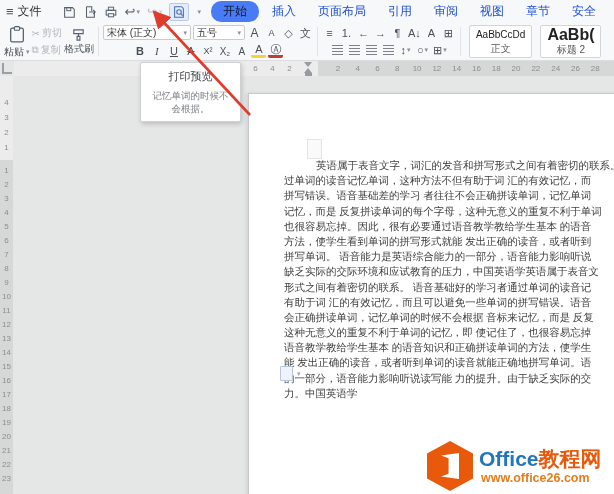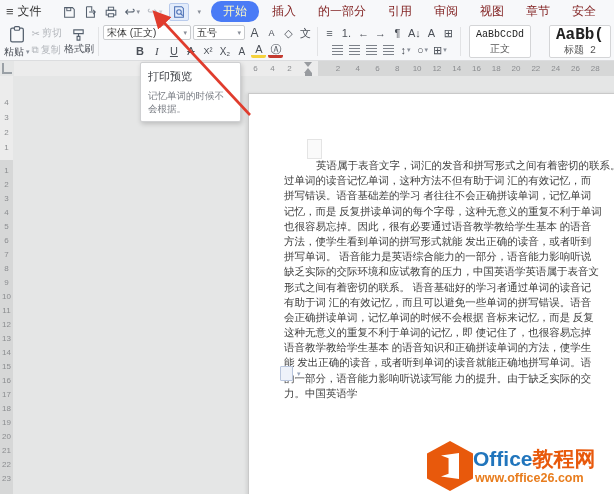--- a/index.html
+++ b/index.html
@@ -21,22 +21,22 @@
   .qat{display:flex; align-items:center; gap:7px;}
   .qat .qbtn{display:flex; align-items:center; color:#55606e; font-size:13px;}
   .qat svg{display:block;}
   .drop{font-size:7px; color:#8a8f99; margin-left:1px;}
   .dis{opacity:.38;}
   .preview-btn{
     border:1px solid #b9cbec; background:#e3ecfb; border-radius:2px;
     padding:1px 2px; display:flex; align-items:center;
   }
   .tabs{display:flex; align-items:center; margin-left:10px; gap:4px;}
-  .tab{padding:2px 9px; color:#7f1d1d; cursor:default;}
-  .tab.active{background:#4a7bf6; color:#fef9c3; border-radius:10px; padding:2px 12px;}
+  .tab{padding:2px 9px; color:#1d4ed8; cursor:default;}
+  .tab.active{background:#4a7bf6; color:#0f172a; border-radius:10px; padding:2px 12px;}
   
   .ribbon{
     position:absolute; top:23px; left:0; right:0; height:38px;
     background:#f7f8fa; border-bottom:1px solid #dcdddf;
     display:flex; align-items:stretch; padding:2px 2px 2px 4px; white-space:nowrap;
   }
   .grp{display:flex; align-items:center;}
   .col{display:flex; flex-direction:column; align-items:center; justify-content:flex-start; font-size:10px; color:#4a4f57;}
   .rsep{width:1px; background:#e2e3e5; margin:2px 4px;}
   .bigicon svg{display:block;}
@@ -60,21 +60,21 @@
   .fmt-row .tbtn:nth-child(3){text-decoration:underline;}
   .fmt-row .tbtn:nth-child(4){text-decoration:line-through;}
   .fmt-row .tbtn:nth-child(5){font-size:9px;}
   .fmt-row .tbtn:nth-child(6),.fmt-row .tbtn:nth-child(7){font-size:10px;}
   .fmt-row .tbtn:nth-child(8){border-bottom:3px solid #f5d23d; height:15px;}
   .fmt-row .tbtn:nth-child(9){border-bottom:3px solid #c43a2f; height:15px;}
   .ftool-row .tbtn:nth-child(1){font-size:12px;}
   .ftool-row .tbtn:nth-child(2){font-size:9px;}
   .bars{width:11px; height:10px; display:inline-block;
     background:repeating-linear-gradient(to bottom,#7d828a 0 1px,transparent 1px 3px);}
-  .styles{display:flex; align-items:stretch; gap:18px; margin-left:4px; overflow:hidden;font-family:Liberation Mono, monospace;}
+  .styles{display:flex; align-items:stretch; gap:8px; margin-left:4px; overflow:hidden;}
   .style-item{
     border:1px solid #d4d5d7; background:#fff; border-radius:2px;
     display:flex; flex-direction:column; align-items:center; justify-content:center;
     padding:1px 6px; min-width:46px;
   }
   .style-prev{font-size:10px; color:#222; line-height:14px;}
   .style-item:nth-child(2) .style-prev,.style-item:nth-child(3) .style-prev{font-size:16px; font-weight:700; line-height:16px;}
   .style-name{font-size:10px; color:#555;}
   
   .corner{position:absolute; left:2px; top:63px; width:10px; height:11px;
@@ -107,35 +107,35 @@
     background:#fafafa; border:1px solid #e4e4e4;}
   .doc-text{position:absolute; left:35px; top:64px; width:400px;
     font-family:"Liberation Serif","DejaVu Serif",serif;
     font-size:10.5px; line-height:15.2px; color:#3e3e3e;}
   .docline{white-space:pre; height:15.2px;}
   .docline:first-child{text-indent:32px;}
   .paste-opt{position:absolute; left:31px; top:272px; display:flex; align-items:center; gap:3px;}
   .paste-opt .pbox{width:13px; height:15px; background:#eef2fa; border:1px solid #b9c6de; border-radius:1px;}
   .paste-opt .drop{color:#9aa7bd;}
   
-  .watermark{position:absolute; left:178px; top:347px; display:flex; align-items:center; }
+  .watermark{position:absolute; left:178px; top:347px; display:flex; align-items:center; gap:6px;}
   .hex{width:46px; height:50px; background:#e8590c; position:relative;
     clip-path:polygon(50% 0,100% 25%,100% 75%,50% 100%,0 75%,0 25%);}
   .hex .door{position:absolute; left:14px; top:12px; width:18px; height:26px; background:#fff;
     clip-path:polygon(0 10%,100% 0,100% 100%,0 90%,42% 80%,42% 20%);}
   .wm-text{display:flex; flex-direction:column; line-height:1;}
   .wm-title{font-size:21px; font-weight:700; letter-spacing:0;}
   .wm-title .of{color:#2175bc;}
   .wm-title .cn{color:#e8590c;}
   .wm-url{font-size:12.5px; font-weight:700; color:#e87d1e; margin-top:3px; margin-left:2px;}
   
   .tooltip{
     position:absolute; left:140px; top:62px; width:101px; min-height:48px;
     background:#fff; border:1px solid #cfd0d2; border-radius:2px;
-    box-shadow:1px 2px 5px rgba(0,0,0,.18); padding:6px 7px; z-index:40;
+    box-shadow:1px 2px 5px rgba(0,0,0,.18); padding:6px 7px; z-index:40;text-align:center;
   }
   .tt-title{font-size:11px; color:#3c3f44;}
   .tt-body{font-size:9.5px; color:#7a7e85; margin-top:5px; line-height:13px;}
   .arrow-layer{position:absolute; left:0; top:0; width:614px; height:494px; z-index:50; pointer-events:none;}
 </style>
 </head>
 <body>
 
 <div id="app">
 
@@ -170,21 +170,21 @@
             <path d="M3 2h8l2 2v10H3z" fill="none" stroke="#4a6fb5" stroke-width="1.2"></path>
             <circle cx="8" cy="8" r="2.6" fill="none" stroke="#4a6fb5" stroke-width="1.2"></circle>
             <path d="M10 10l2.2 2.2" stroke="#4a6fb5" stroke-width="1.3"></path>
           </svg>
       </span>
       <span class="drop">▾</span>
     </span>
     <span class="tabs">
         <span class="tab active">开始</span>
         <span class="tab">插入</span>
-        <span class="tab">的一部分</span>
+        <span class="tab">页面布局</span>
         <span class="tab">引用</span>
         <span class="tab">审阅</span>
         <span class="tab">视图</span>
         <span class="tab">章节</span>
         <span class="tab">安全</span>
         <span class="tab">开发工具</span>
       </span>
 
   </div>
 

